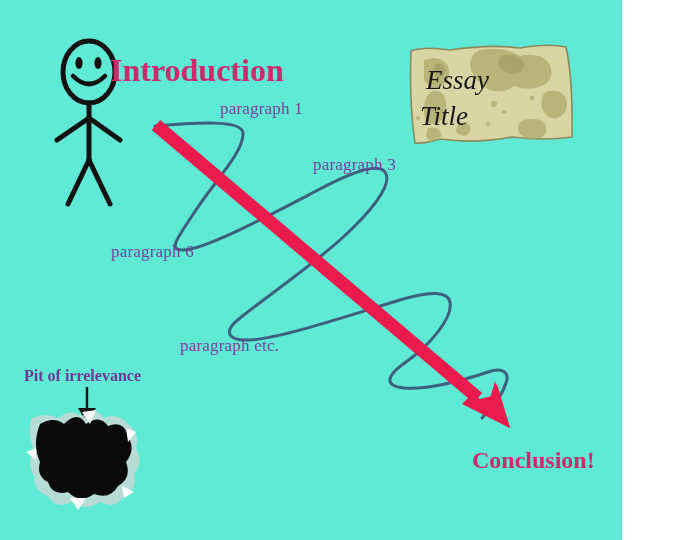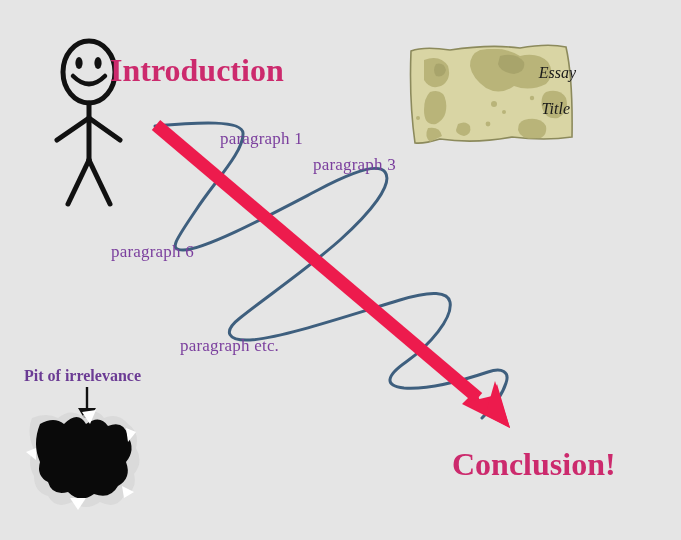--- a/index.html
+++ b/index.html
@@ -5,23 +5,23 @@
   html, body {
     margin: 0;
     padding: 0;
     background: #ffffff;
   }
   body {
     font-family: "Liberation Serif", serif;
   }
   #canvas {
     position: relative;
-    width: 681px;
+    width: 622px;
     height: 540px;
-    background: #e5e5e5;
+    background: #5eead4;
     overflow: hidden;
   }
   #art {
     position: absolute;
     left: 0;
     top: 0;
     width: 681px;
     height: 540px;
   }
   .lbl {
@@ -38,36 +38,37 @@
   .lbl-intro {
     font-family: "Liberation Serif", serif;
     font-weight: bold;
     font-size: 32px;
     color: #cc2a6d;
     letter-spacing: 0px;
   }
   .lbl-conclusion {
     font-family: "Liberation Serif", serif;
     font-weight: bold;
-    font-size: 32px;
+    font-size: 24px;
     color: #cc2a6d;
+    margin-left: 20px;
   }
   .lbl-pit {
     font-family: "Liberation Serif", serif;
     font-weight: bold;
     font-size: 16px;
     color: #6b3b94;
   }
   .scroll-text {
     position: absolute;
     font-family: "Liberation Serif", serif;
     font-style: italic;
-    font-size: 16px;
+    font-size: 27px;
     color: #1a1a1a;
-    text-align: right;
+    text-align: left;
     width: 100%;
     line-height: 1.45;
   }
 </style>
 </head>
 <body>
 
 <div id="canvas">
 
   <svg id="art" viewBox="0 0 681 540" xmlns="http://www.w3.org/2000/svg">
@@ -159,21 +160,21 @@
       <path d="M82,412 L90,424 L96,410 Z" fill="#ffffff"></path>
       <path d="M126,428 L136,432 L128,442 Z" fill="#ffffff"></path>
       <path d="M36,448 L26,452 L36,460 Z" fill="#ffffff"></path>
       <path d="M70,498 L78,510 L86,498 Z" fill="#ffffff"></path>
       <path d="M122,486 L134,492 L124,498 Z" fill="#ffffff"></path>
     </g>
   </svg>
 
   <div class="lbl lbl-intro" style="left:110px; top:54px;">Introduction</div>
 
-  <div class="lbl lbl-para" style="left:220px; top:100px;margin-top:30px;">paragraph 1</div>
+  <div class="lbl lbl-para" style="left:220px; top:100px;">paragraph 1</div>
 
   <div class="lbl lbl-para" style="left:313px; top:156px;">paragraph 3</div>
 
   <div class="lbl lbl-para" style="left:111px; top:243px;">paragraph 6</div>
 
   <div class="lbl lbl-pit" style="left:24px; top:368px;">Pit of irrelevance</div>
 
   <div class="lbl lbl-para" style="left:180px; top:337px;">paragraph etc.</div>
 
   <div class="lbl lbl-conclusion" style="left:452px; top:448px;">Conclusion!</div>

